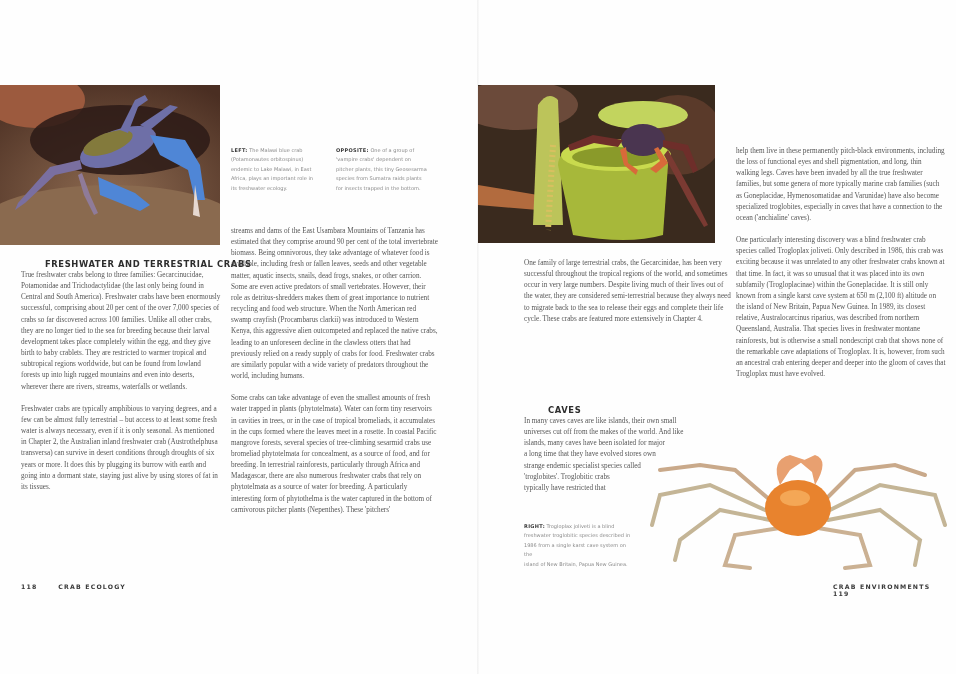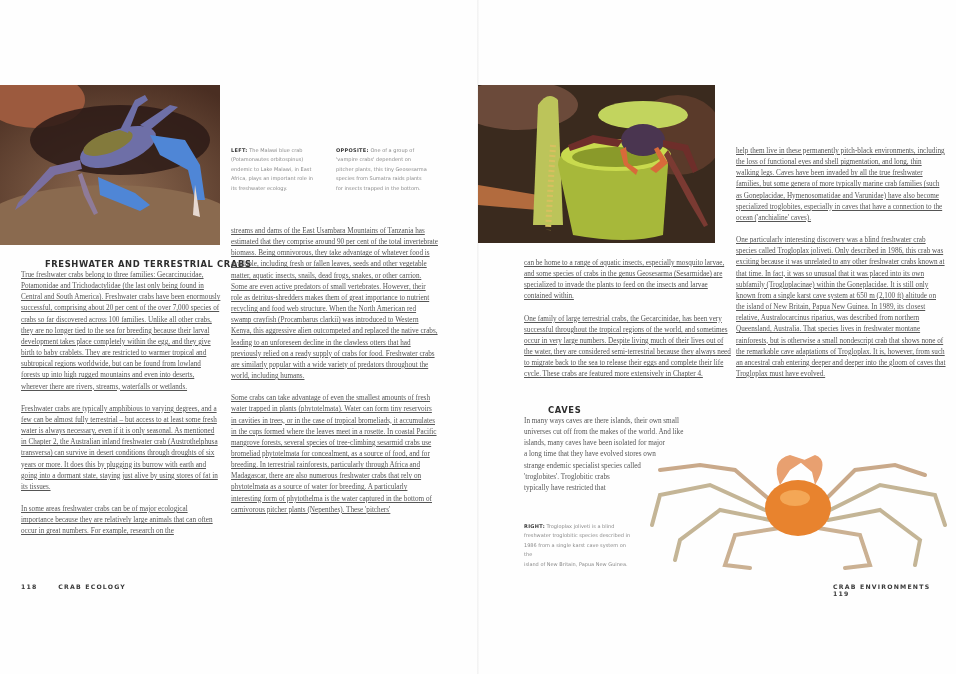--- a/index.html
+++ b/index.html
@@ -1,21 +1,21 @@
 <!DOCTYPE html>
 <html><head>
 <meta charset="utf-8">
 <style>
   html,body{margin:0;padding:0;background:#ffffff;}
   body{width:956px;height:674px;position:relative;overflow:hidden;font-family:"DejaVu Serif",serif;color:#4a4a4a;}
   .spread{position:absolute;left:0;top:0;width:956px;height:674px;background:#fefefe;}
   .gutter{position:absolute;left:477px;top:0;width:2px;height:674px;background:linear-gradient(90deg,#f1f1f1,#fafafa);}
   .photo{position:absolute;overflow:hidden;}
   .body-text{position:absolute;font-family:"Liberation Serif",serif;font-size:7.2px;line-height:11.15px;color:#555;text-align:left;}
-  .body-text p{margin:0 0 11px 0;text-decoration:underline;}
+  .body-text p{margin:0 0 11px 0;}
   .heading{position:absolute;font-family:"DejaVu Sans",sans-serif;font-weight:bold;font-size:8.4px;letter-spacing:0.6px;color:#2d2d2d;text-transform:uppercase;padding-left:24px;}
   .caption{position:absolute;font-family:"DejaVu Sans",sans-serif;font-size:5px;line-height:9.4px;color:#8a8a8a;}
   .caption b{font-weight:bold;color:#3a3a3a;letter-spacing:0.3px;}
   .folio{position:absolute;top:583px;font-family:"DejaVu Sans",sans-serif;font-size:6.2px;font-weight:bold;letter-spacing:1.2px;color:#3a3a3a;}
 </style>
 </head>
 <body>
 
 <div class="spread">
 
@@ -54,21 +54,20 @@
   <div class="caption" style="left:336px;top:146px;width:92px;">
     <b>OPPOSITE:</b>
     <span>One of a group of 'vampire crabs' dependent on pitcher plants, this tiny Geosesarma species from Sumatra raids plants for insects trapped in the bottom.</span>
   </div>
 
   <div class="heading" style="left:21px;top:259px;">FRESHWATER AND TERRESTRIAL CRABS</div>
 
   <div class="body-text" style="left:21px;top:270px;width:200px;">
     <p>True freshwater crabs belong to three families: Gecarcinucidae, Potamonidae and Trichodactylidae (the last only being found in Central and South America). Freshwater crabs have been enormously successful, comprising about 20 per cent of the over 7,000 species of crabs so far discovered across 100 families. Unlike all other crabs, they are no longer tied to the sea for breeding because their larval development takes place completely within the egg, and they give birth to baby crablets. They are restricted to warmer tropical and subtropical regions worldwide, but can be found from lowland forests up into high rugged mountains and even into deserts, wherever there are rivers, streams, waterfalls or wetlands.</p>
     <p>Freshwater crabs are typically amphibious to varying degrees, and a few can be almost fully terrestrial – but access to at least some fresh water is always necessary, even if it is only seasonal. As mentioned in Chapter 2, the Australian inland freshwater crab (Austrothelphusa transversa) can survive in desert conditions through droughts of six years or more. It does this by plugging its burrow with earth and going into a dormant state, staying just alive by using stores of fat in its tissues.</p>
-    <p>In some areas freshwater crabs can be of major ecological importance because they are relatively large animals that can often occur in great numbers. For example, research on the</p>
   </div>
 
   <div class="body-text" style="left:231px;top:226px;width:207px;">
     <p>streams and dams of the East Usambara Mountains of Tanzania has estimated that they comprise around 90 per cent of the total invertebrate biomass. Being omnivorous, they take advantage of whatever food is available, including fresh or fallen leaves, seeds and other vegetable matter, aquatic insects, snails, dead frogs, snakes, or other carrion. Some are even active predators of small vertebrates. However, their role as detritus-shredders makes them of great importance to nutrient recycling and food web structure. When the North American red swamp crayfish (Procambarus clarkii) was introduced to Western Kenya, this aggressive alien outcompeted and replaced the native crabs, leading to an unforeseen decline in the clawless otters that had previously relied on a ready supply of crabs for food. Freshwater crabs are similarly popular with a wide variety of predators throughout the world, including humans.</p>
     <p>Some crabs can take advantage of even the smallest amounts of fresh water trapped in plants (phytotelmata). Water can form tiny reservoirs in cavities in trees, or in the case of tropical bromeliads, it accumulates in the cups formed where the leaves meet in a rosette. In coastal Pacific mangrove forests, several species of tree-climbing sesarmid crabs use bromeliad phytotelmata for concealment, as a source of food, and for breeding. In terrestrial rainforests, particularly through Africa and Madagascar, there are also numerous freshwater crabs that rely on phytotelmata as a source of water for breeding. A particularly interesting form of phytothelma is the water captured in the bottom of carnivorous pitcher plants (Nepenthes). These 'pitchers'</p>
   </div>
 
   <div class="folio" style="left:21px;">
     <span>118</span>
     <span style="display:inline-block;width:14px;"></span>
@@ -93,28 +92,27 @@
       <ellipse cx="165" cy="55" rx="22" ry="16" fill="#4a3550"></ellipse>
       <path d="M145 55 L115 50 L90 60 L92 66 L116 58 L140 62 Z" fill="#6e2e2a"></path>
       <path d="M148 62 L150 78 L160 85 L158 90 L146 80 L142 65 Z" fill="#d86a3a"></path>
       <path d="M180 62 L190 78 L178 88 L172 84 L182 76 L176 64 Z" fill="#d86a3a"></path>
       <path d="M185 55 L210 60 L220 85 L215 88 L205 66 L185 62 Z" fill="#6e2e2a"></path>
       <path d="M190 65 L215 110 L230 140 L226 142 L210 115 L186 70 Z" fill="#7a3a32"></path>
     </svg>
   </div>
 
   <div class="body-text" style="left:524px;top:258px;width:208px;">
-    <p>can be home to a range of aquatic insects, especially mosquito larvae, and some species of crabs in the genus Geosesarma (Sesarmidae) are specialized to invade the plants to feed on the insects and larvae contained within.</p>
     <p>One family of large terrestrial crabs, the Gecarcinidae, has been very successful throughout the tropical regions of the world, and sometimes occur in very large numbers. Despite living much of their lives out of the water, they are considered semi-terrestrial because they always need to migrate back to the sea to release their eggs and complete their life cycle. These crabs are featured more extensively in Chapter 4.</p>
   </div>
 
   <div class="heading" style="left:524px;top:405px;">CAVES</div>
 
   <div class="body-text" style="left:524px;top:416px;width:200px;">
-    <div>In many ways caves are there islands, their own small</div>
+    <div>In many caves caves are like islands, their own small</div>
     <div>universes cut off from the makes of the world. And like</div>
     <div>islands, many caves have been isolated for major</div>
     <div>a long time that they have evolved stores own</div>
     <div>strange endemic specialist species called</div>
     <div>'troglobites'. Troglobitic crabs</div>
     <div>typically have restricted that</div>
   </div>
 
   <div class="caption" style="left:524px;top:522px;width:110px;">
     <div><b>RIGHT:</b> <span>Trogloplax joliveti is a blind</span></div>

